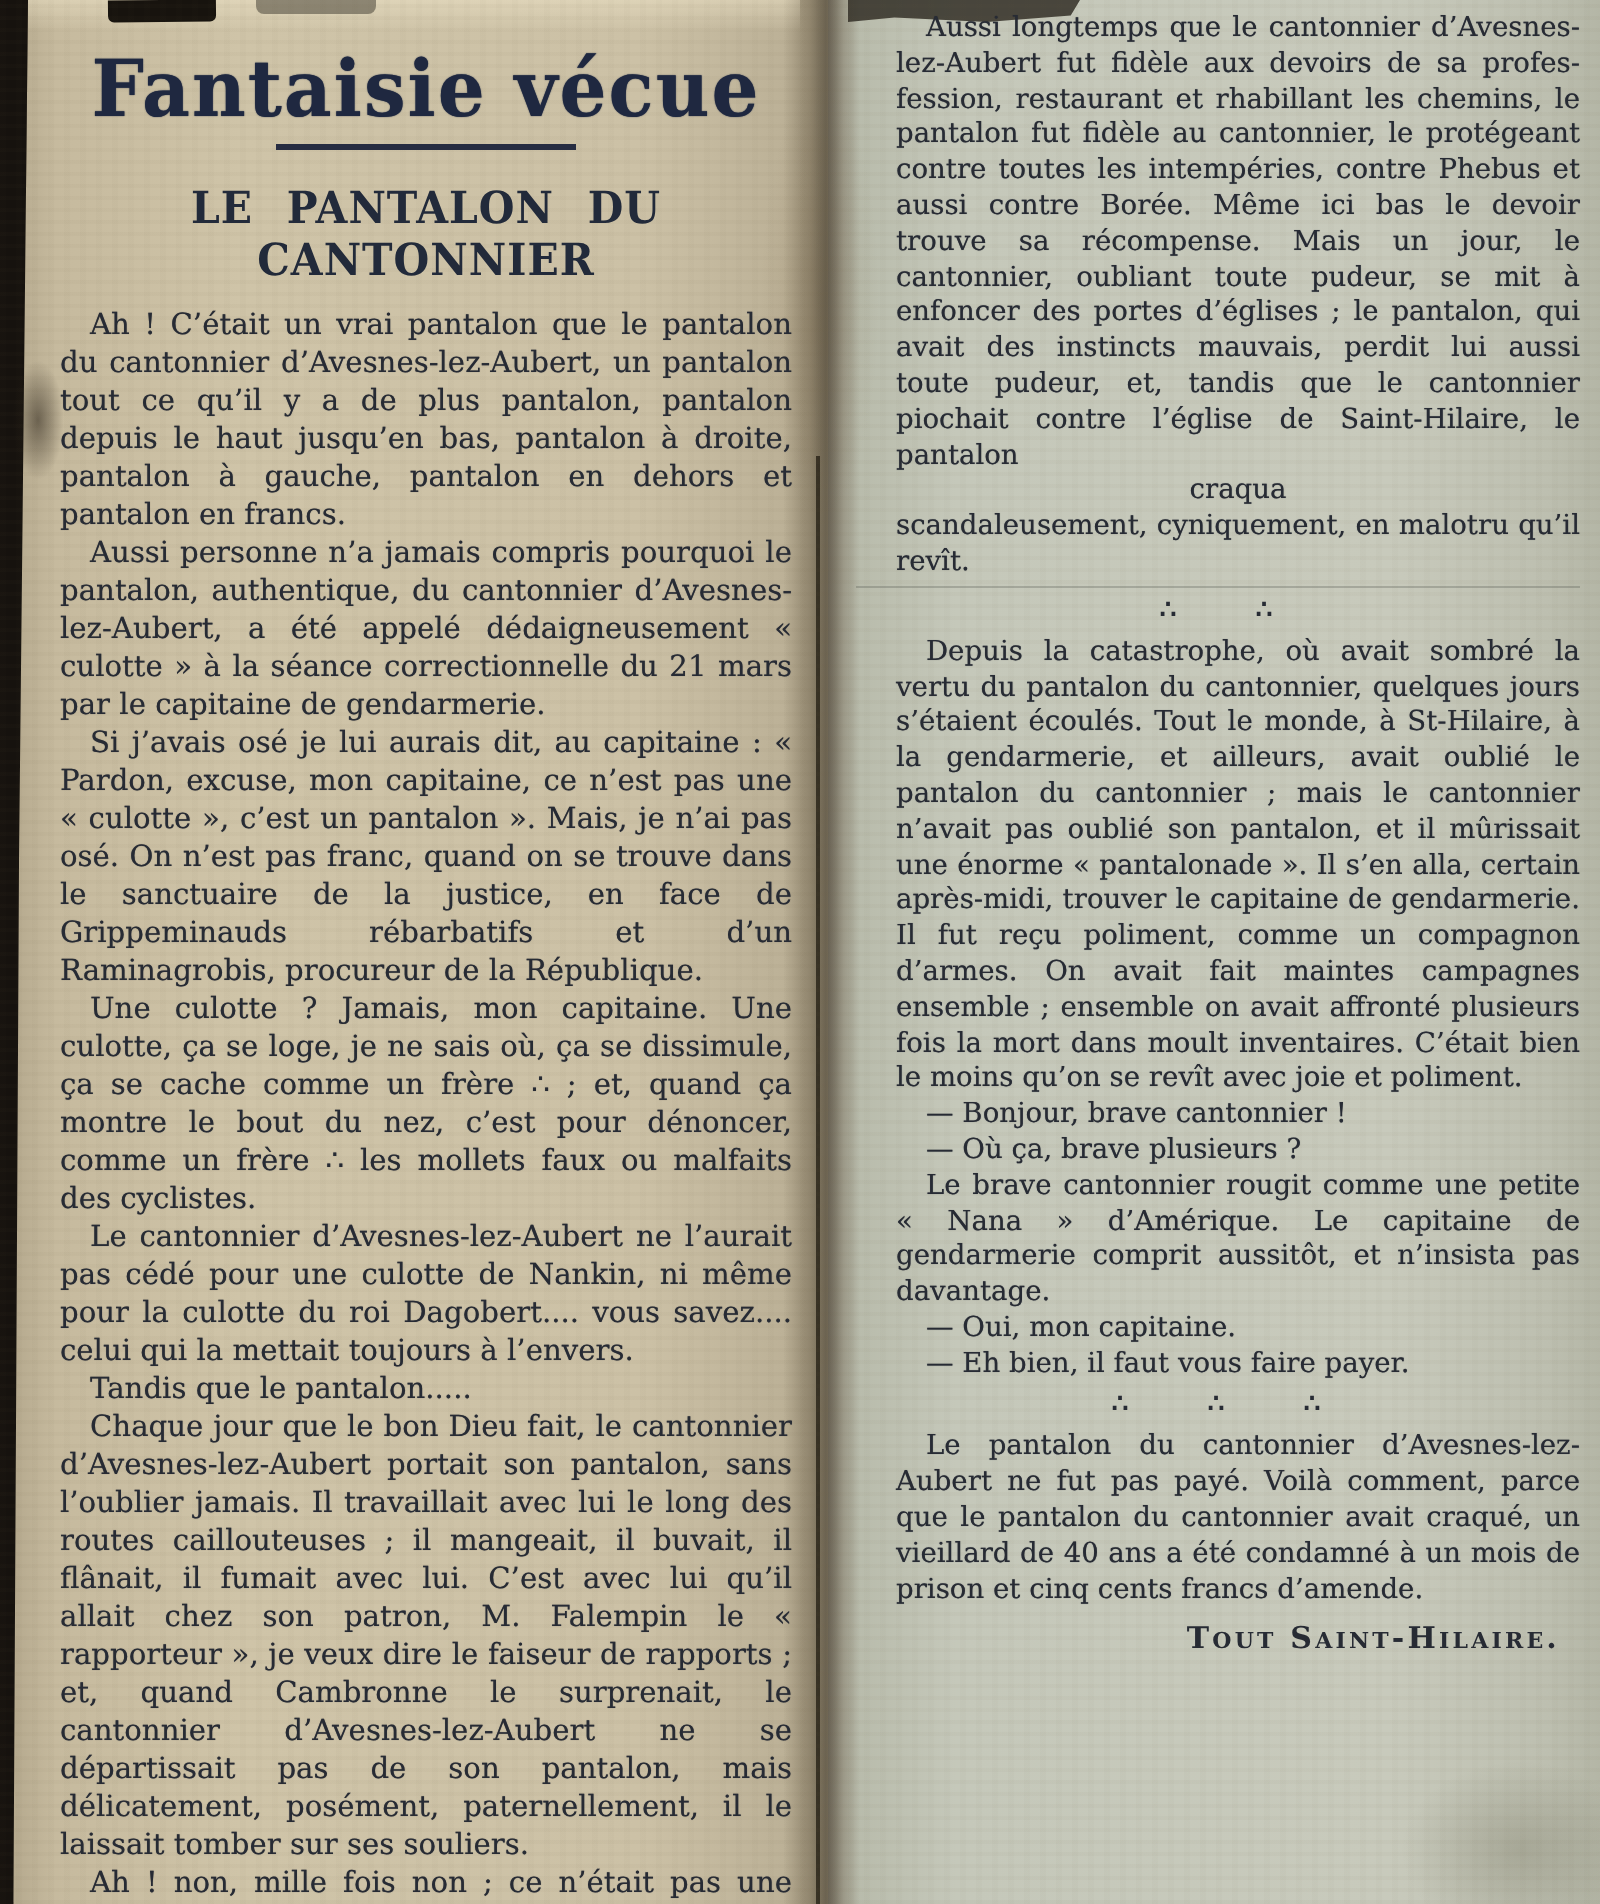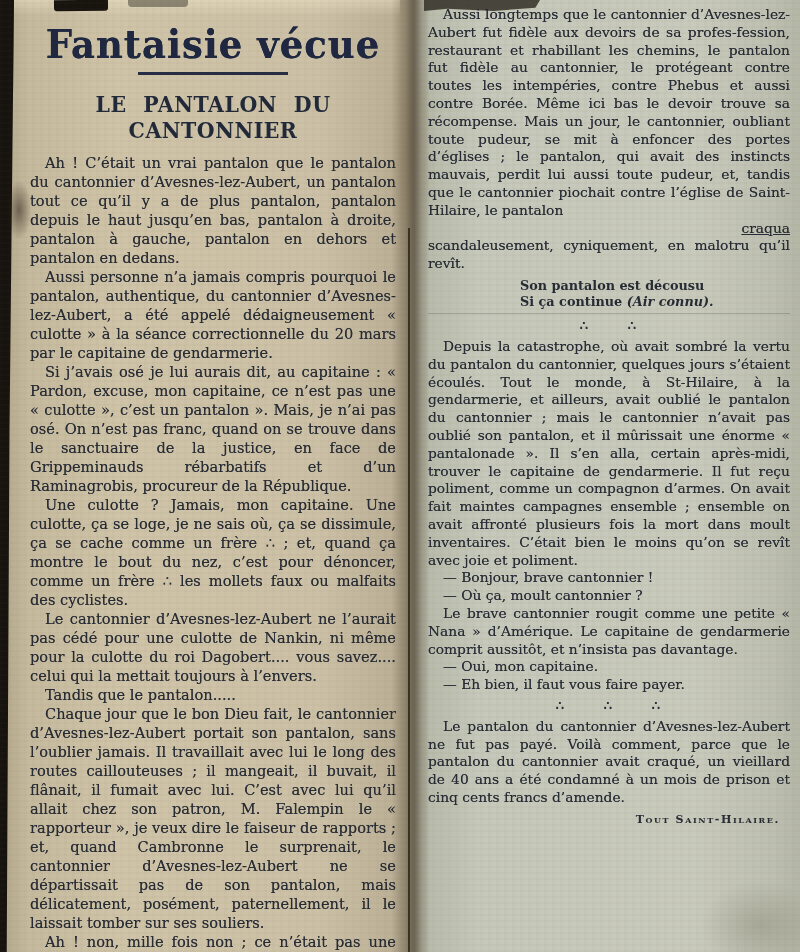--- a/index.html
+++ b/index.html
@@ -60,30 +60,30 @@
   }
   .title-rule{width:150px;height:3px;background:#272d42;margin:6px auto 18px;}
   .headline{
     font-size:20.5px;font-weight:bold;text-align:center;
     letter-spacing:.5px;word-spacing:.45em;color:#222a3a;margin:0 0 12px;
     transform:scaleY(1.08);
   }
   
   p{margin:0;text-align:justify;text-indent:15px;font-size:14.6px;line-height:19px;
     text-shadow:0 0 .4px rgba(30,34,45,.6);}
-  .col-right p{font-size:13.8px;line-height:17.8px;}
-  .center-word{text-align:right;text-indent:0;text-decoration:underline;}
+  .col-right p{font-size:13.8px;line-height:17.8px;margin-left:20px;}
+  .center-word{text-align:center;text-indent:0;}
   .verse{margin:5px 0 3px 92px;font-size:12.8px;line-height:16px;font-weight:bold;
     text-align:left;text-indent:0;}
   .verse .air{font-style:italic;}
   .separator{text-align:center;text-indent:0;font-size:13px;font-weight:bold;
     word-spacing:2.4em;letter-spacing:2px;line-height:18px;margin:3px 0 3px;}
   .faint-rule{height:1px;background:rgba(75,80,72,.28);margin:2px 0 1px;}
   .signature{text-align:right;font-variant:small-caps;letter-spacing:1.6px;
-    padding-right:10px;font-size:11px;font-weight:bold;margin-top:6px;text-indent:0;}
+    padding-right:10px;font-size:15px;font-weight:bold;margin-top:6px;text-indent:0;}
 </style>
 </head>
 <body>
 
 <div class="paper-left"></div>
 <div class="paper-right"></div>
 <div class="stain-top-strip"></div>
 <div class="stain-gutter-top"></div>
 <div class="stain-bottom-right"></div>
 <div class="edge-bar"></div>
@@ -93,48 +93,44 @@
 <div class="smudge-topleft"></div>
 <div class="smudge-topleft2"></div>
 <div class="smudge-topright"></div>
 <div class="grain"></div>
 
 <div class="col-left">
   <div class="title">Fantaisie vécue</div>
   <div class="title-rule"></div>
   <div class="headline">LE PANTALON DU CANTONNIER</div>
 
-  <p>Ah ! C’était un vrai pantalon que le pantalon du cantonnier d’Avesnes-lez-Aubert, un pantalon tout ce qu’il y a de plus pantalon, pantalon depuis le haut jusqu’en bas, pantalon à droite, pantalon à gauche, pantalon en dehors et pantalon en dedans.</p>
-  <p>Aussi personne n’a jamais compris pourquoi le pantalon, authentique, du cantonnier d’Avesnes-lez-Aubert, a été appelé dédaigneusement « culotte » à la séance correctionnelle du 20 mars par le capitaine de gendarmerie.</p>
+  <p>Ah ! C’était un vrai pantalon que le pantalon du cantonnier d’Avesnes-lez-Aubert, un pantalon tout ce qu’il y a de plus pantalon, pantalon depuis le haut jusqu’en bas, pantalon à droite, pantalon à gauche, pantalon en dehors et pantalon en francs.</p>
+  <p>Aussi personne n’a jamais compris pourquoi le pantalon, authentique, du cantonnier d’Avesnes-lez-Aubert, a été appelé dédaigneusement « culotte » à la séance correctionnelle du 21 mars par le capitaine de gendarmerie.</p>
   <p>Si j’avais osé je lui aurais dit, au capitaine : « Pardon, excuse, mon capitaine, ce n’est pas une « culotte », c’est un pantalon ». Mais, je n’ai pas osé. On n’est pas franc, quand on se trouve dans le sanctuaire de la justice, en face de Grippeminauds rébarbatifs et d’un Raminagrobis, procureur de la République.</p>
   <p>Une culotte ? Jamais, mon capitaine. Une culotte, ça se loge, je ne sais où, ça se dissimule, ça se cache comme un frère ∴ ; et, quand ça montre le bout du nez, c’est pour dénoncer, comme un frère ∴ les mollets faux ou malfaits des cyclistes.</p>
   <p>Le cantonnier d’Avesnes-lez-Aubert ne l’aurait pas cédé pour une culotte de Nankin, ni même pour la culotte du roi Dagobert.... vous savez.... celui qui la mettait toujours à l’envers.</p>
   <p>Tandis que le pantalon.....</p>
   <p>Chaque jour que le bon Dieu fait, le cantonnier d’Avesnes-lez-Aubert portait son pantalon, sans l’oublier jamais. Il travaillait avec lui le long des routes caillouteuses ; il mangeait, il buvait, il flânait, il fumait avec lui. C’est avec lui qu’il allait chez son patron, M. Falempin le « rapporteur », je veux dire le faiseur de rapports ; et, quand Cambronne le surprenait, le cantonnier d’Avesnes-lez-Aubert ne se départissait pas de son pantalon, mais délicatement, posément, paternellement, il le laissait tomber sur ses souliers.</p>
   <p>Ah ! non, mille fois non ; ce n’était pas une culotte !</p>
 
 </div>
 
 <div class="col-right">
   <p>Aussi longtemps que le cantonnier d’Avesnes-lez-Aubert fut fidèle aux devoirs de sa profes-fession, restaurant et rhabillant les chemins, le pantalon fut fidèle au cantonnier, le protégeant contre toutes les intempéries, contre Phebus et aussi contre Borée. Même ici bas le devoir trouve sa récompense. Mais un jour, le cantonnier, oubliant toute pudeur, se mit à enfoncer des portes d’églises ; le pantalon, qui avait des instincts mauvais, perdit lui aussi toute pudeur, et, tandis que le cantonnier piochait contre l’église de Saint-Hilaire, le pantalon</p>
   <p class="center-word">craqua</p>
   <p style="text-indent:0;">scandaleusement, cyniquement, en malotru qu’il revît.</p>
 
-  <div class="verse">
-    <div>Son pantalon est décousu</div>
-    <div><span>Si ça continue </span><span class="air">(Air connu).</span></div>
-  </div>
   <div class="faint-rule"></div>
 
   <div class="separator">∴ ∴</div>
 
   <p>Depuis la catastrophe, où avait sombré la vertu du pantalon du cantonnier, quelques jours s’étaient écoulés. Tout le monde, à St-Hilaire, à la gendarmerie, et ailleurs, avait oublié le pantalon du cantonnier ; mais le cantonnier n’avait pas oublié son pantalon, et il mûrissait une énorme « pantalonade ». Il s’en alla, certain après-midi, trouver le capitaine de gendarmerie. Il fut reçu poliment, comme un compagnon d’armes. On avait fait maintes campagnes ensemble ; ensemble on avait affronté plusieurs fois la mort dans moult inventaires. C’était bien le moins qu’on se revît avec joie et poliment.</p>
 
   <p>— Bonjour, brave cantonnier !</p>
-  <p>— Où ça, moult cantonnier ?</p>
+  <p>— Où ça, brave plusieurs ?</p>
 
   <p>Le brave cantonnier rougit comme une petite « Nana » d’Amérique. Le capitaine de gendarmerie comprit aussitôt, et n’insista pas davantage.</p>
 
   <p>— Oui, mon capitaine.</p>
   <p>— Eh bien, il faut vous faire payer.</p>
 
   <div class="separator">∴ ∴ ∴</div>
 
   <p>Le pantalon du cantonnier d’Avesnes-lez-Aubert ne fut pas payé. Voilà comment, parce que le pantalon du cantonnier avait craqué, un vieillard de 40 ans a été condamné à un mois de prison et cinq cents francs d’amende.</p>
 

